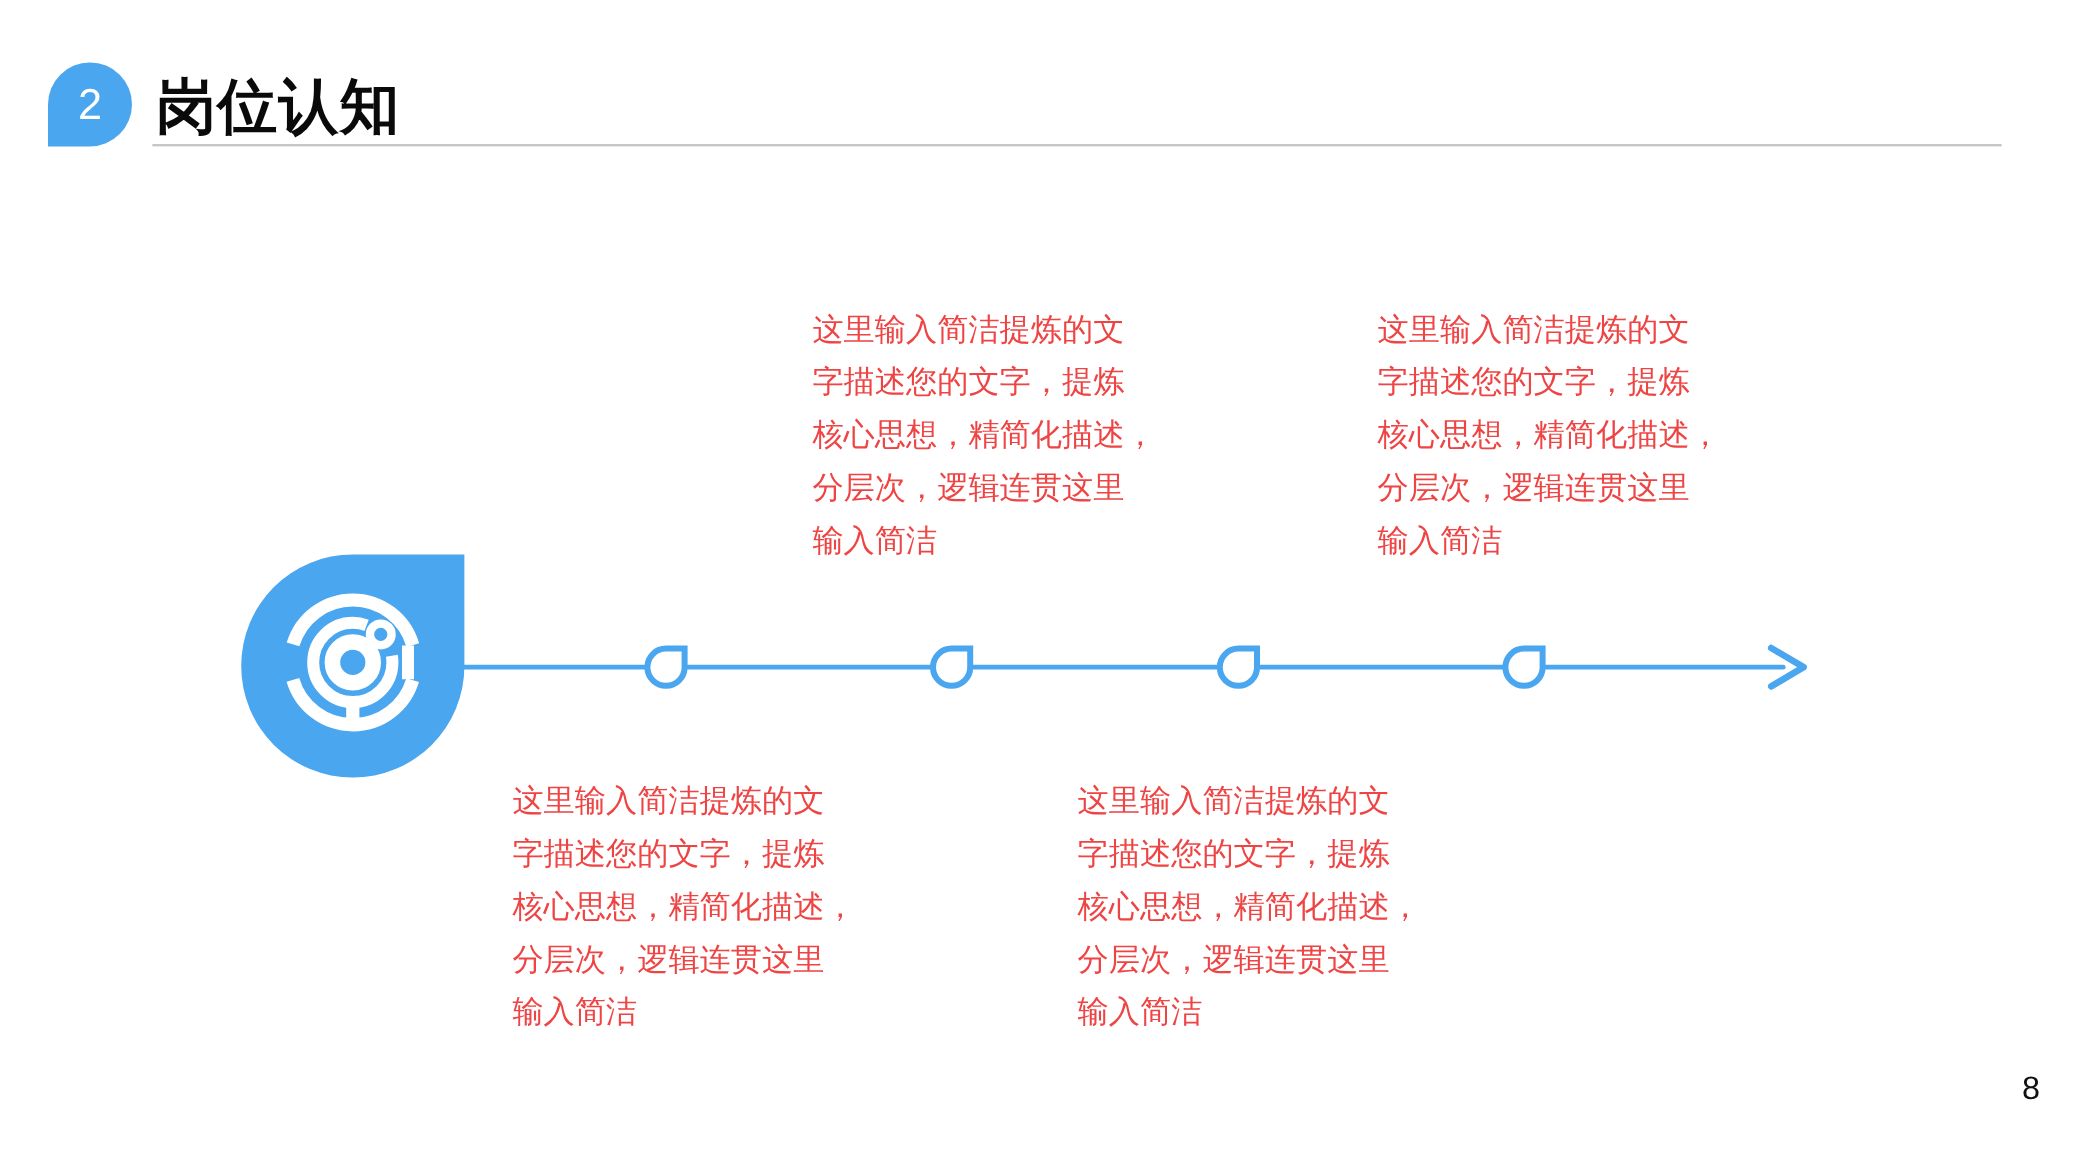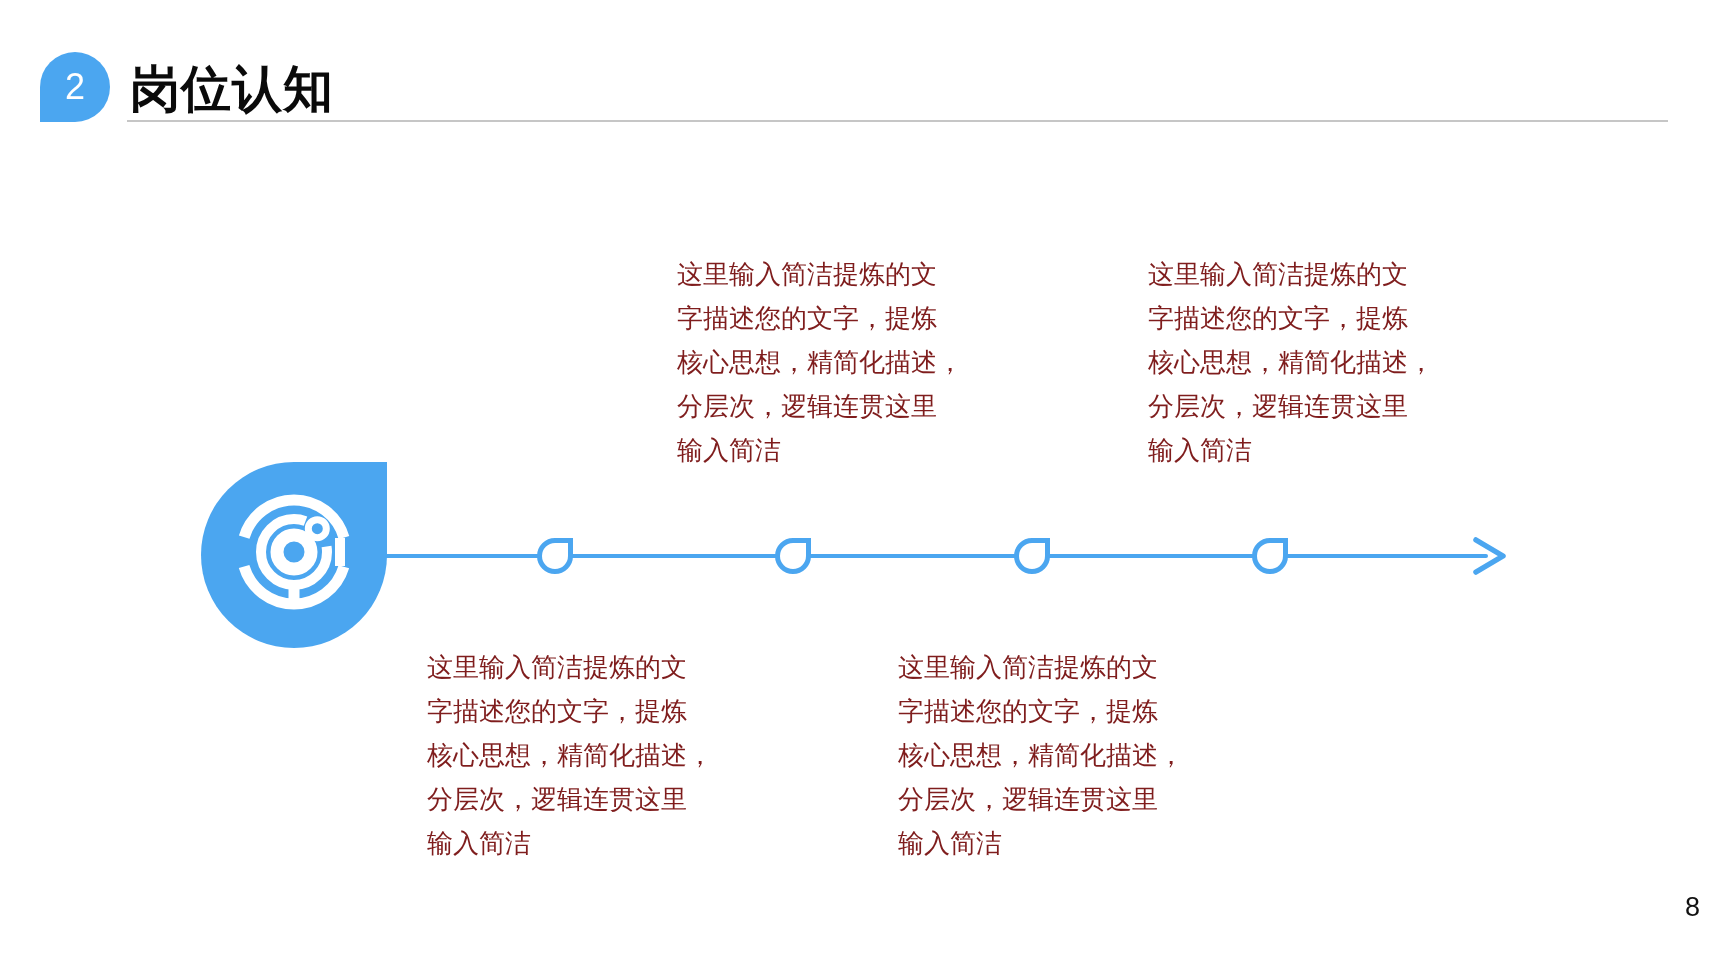--- a/index.html
+++ b/index.html
@@ -38,21 +38,21 @@
 
   .tl-bigicon{
     position:absolute;left:201px;top:462px;width:186px;height:186px;
     background:#4BA6F0;border-radius:50% 0 50% 50%;z-index:2;
   }
   .tl-bigicon svg{position:absolute;left:0;top:0;}
 
   
   .text-block{
     position:absolute;width:300px;
-    font-size:26px;line-height:44px;color:#7f1d1d;
+    font-size:26px;line-height:44px;color:#ef4444;
     white-space:pre-line;z-index:3;
   }
   .t-top1{left:677px;top:252px;}
   .t-top2{left:1148px;top:252px;}
   .t-bot1{left:427px;top:645px;}
   .t-bot2{left:898px;top:645px;}
 
   .page-number{
     position:absolute;right:28px;top:892px;
     font-size:27px;color:#111111;

